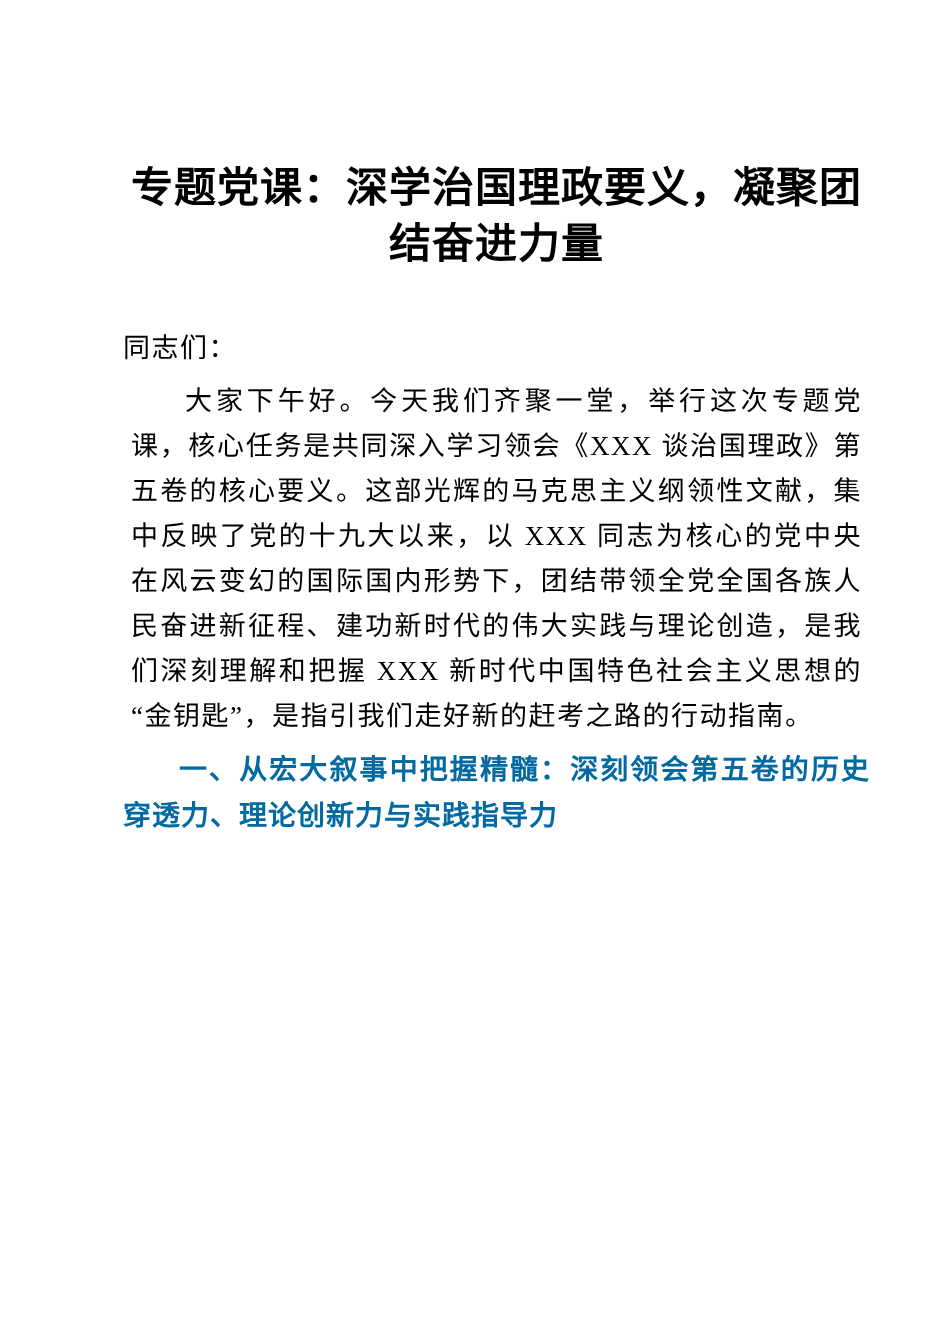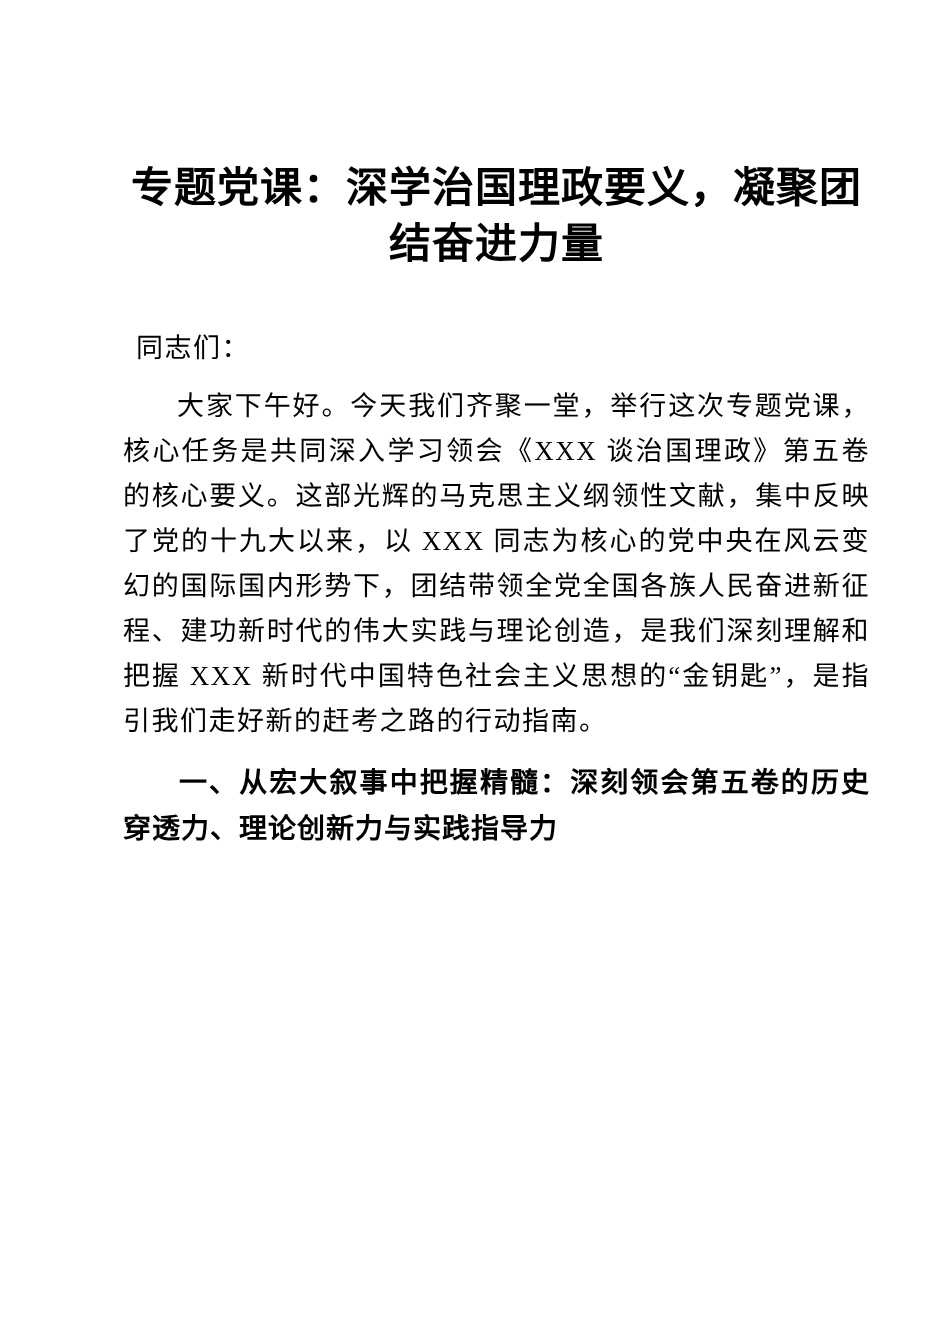--- a/index.html
+++ b/index.html
@@ -28,41 +28,41 @@
     letter-spacing: 1px;
     margin: 0 auto 54px auto;
     max-width: 732px;
     color: #000000;
     font-family: "Liberation Serif", "DejaVu Serif", serif;
   }
   .salutation {
     font-size: 27px;
     line-height: 45px;
     letter-spacing: 1.5px;
-    margin: 13px;
+    margin: 0;
     text-align: justify;
   }
   .para {
     font-size: 27px;
     line-height: 45px;
     letter-spacing: 1.5px;
-    margin: 0;
+    margin: 8px;
     text-indent: 2em;
     text-align: justify;
     text-justify: inter-ideograph;
   }
   .section-heading {
     font-size: 28px;
     line-height: 46px;
     font-weight: bold;
     letter-spacing: 1px;
-    margin: 16px 0 0 0;
+    margin: 8px 0 0 0;
     text-indent: 2em;
     text-align: justify;
-    color: #000000;
+    color: #0369a1;
     font-family: "Liberation Sans", "DejaVu Sans", sans-serif;
   }
 </style>
 </head>
 <body>
 
 <div class="page">
   <h1 class="doc-title">专题党课：深学治国理政要义，凝聚团结奋进力量</h1>
 
   <p class="salutation">同志们：</p>

